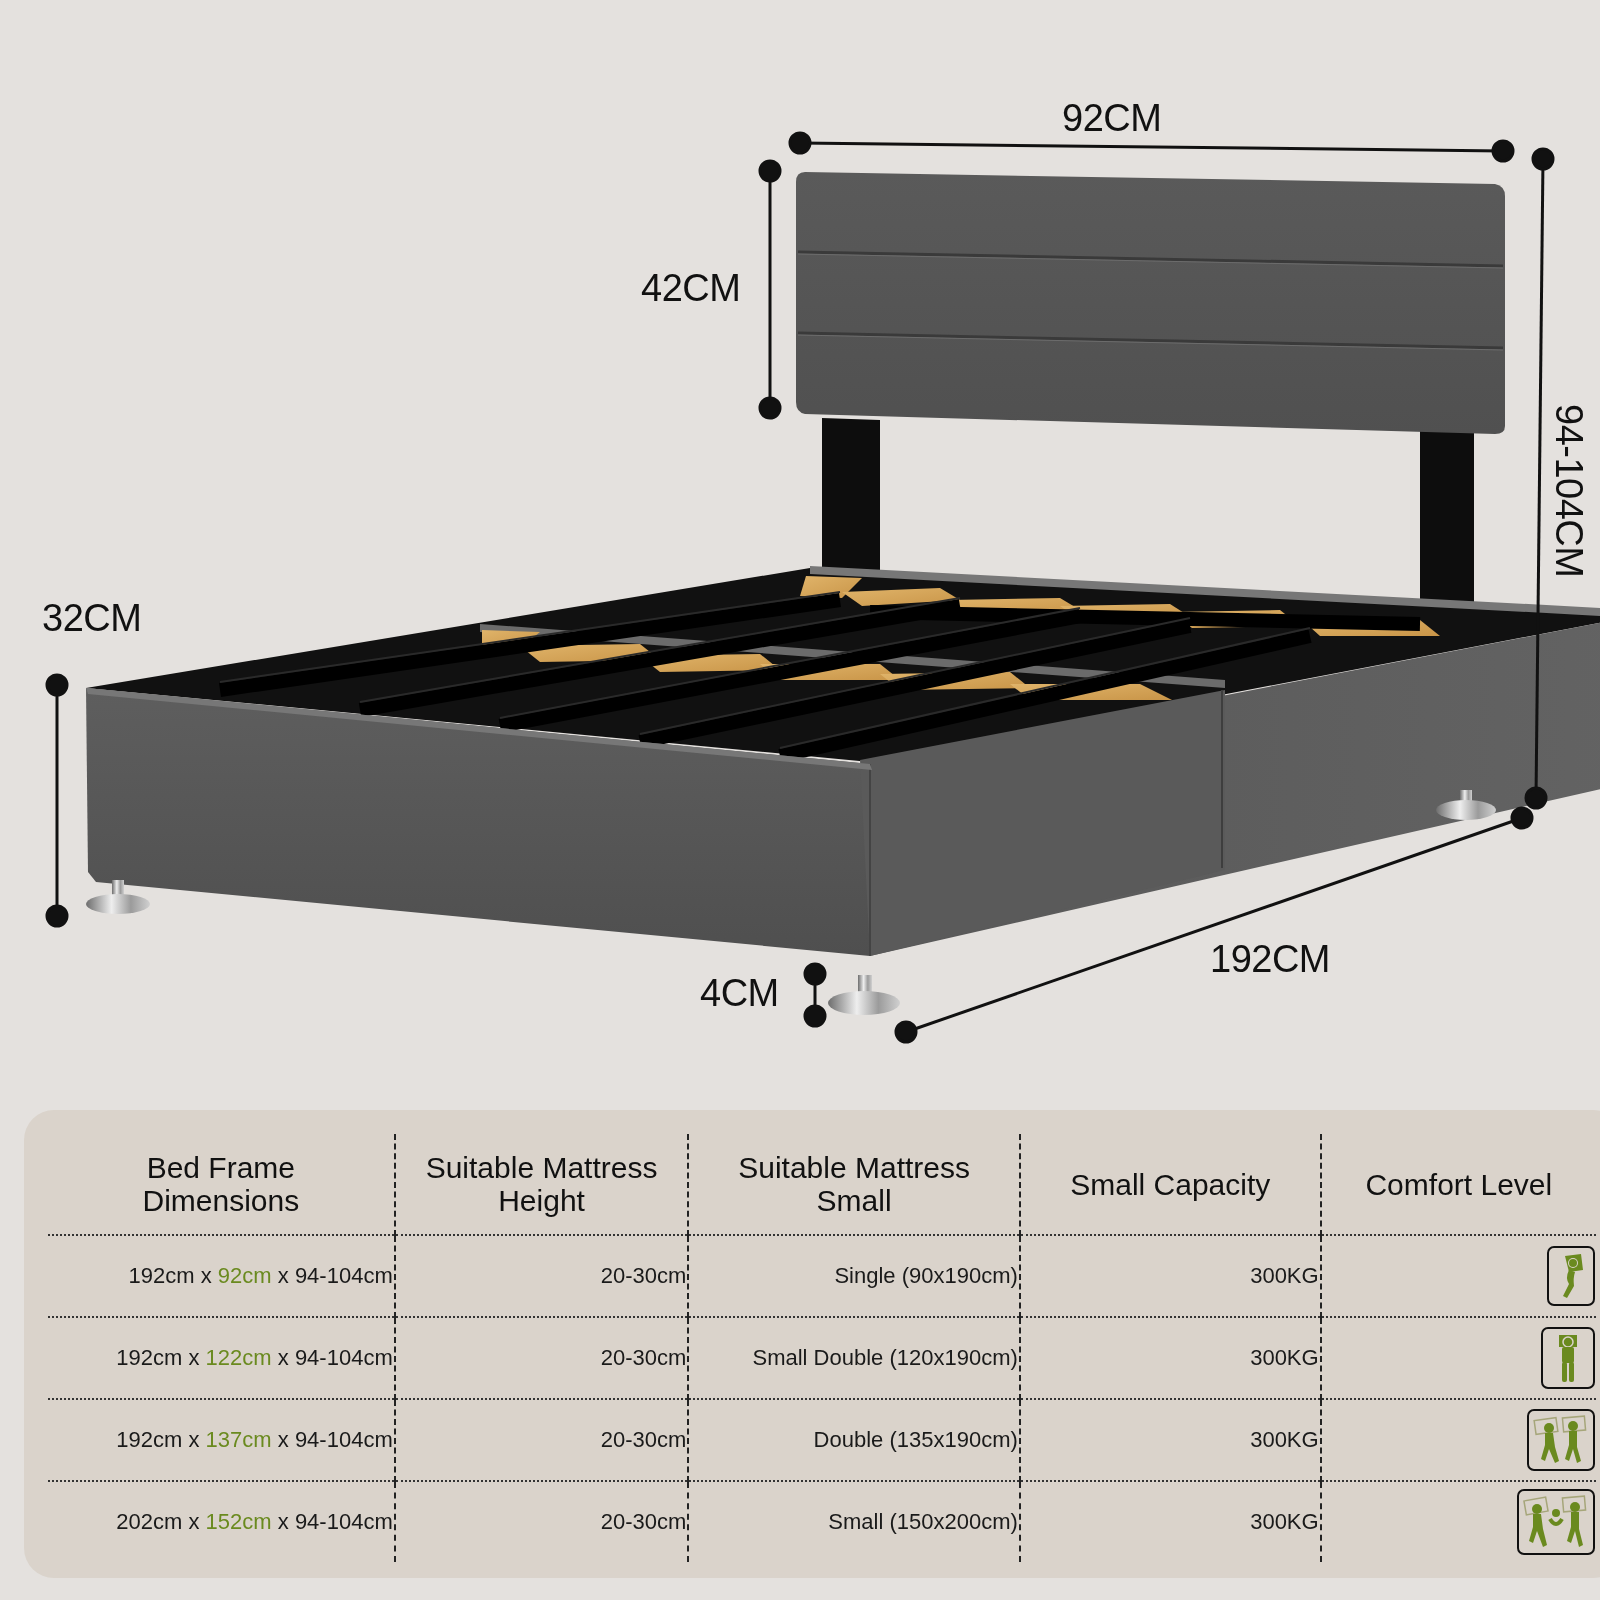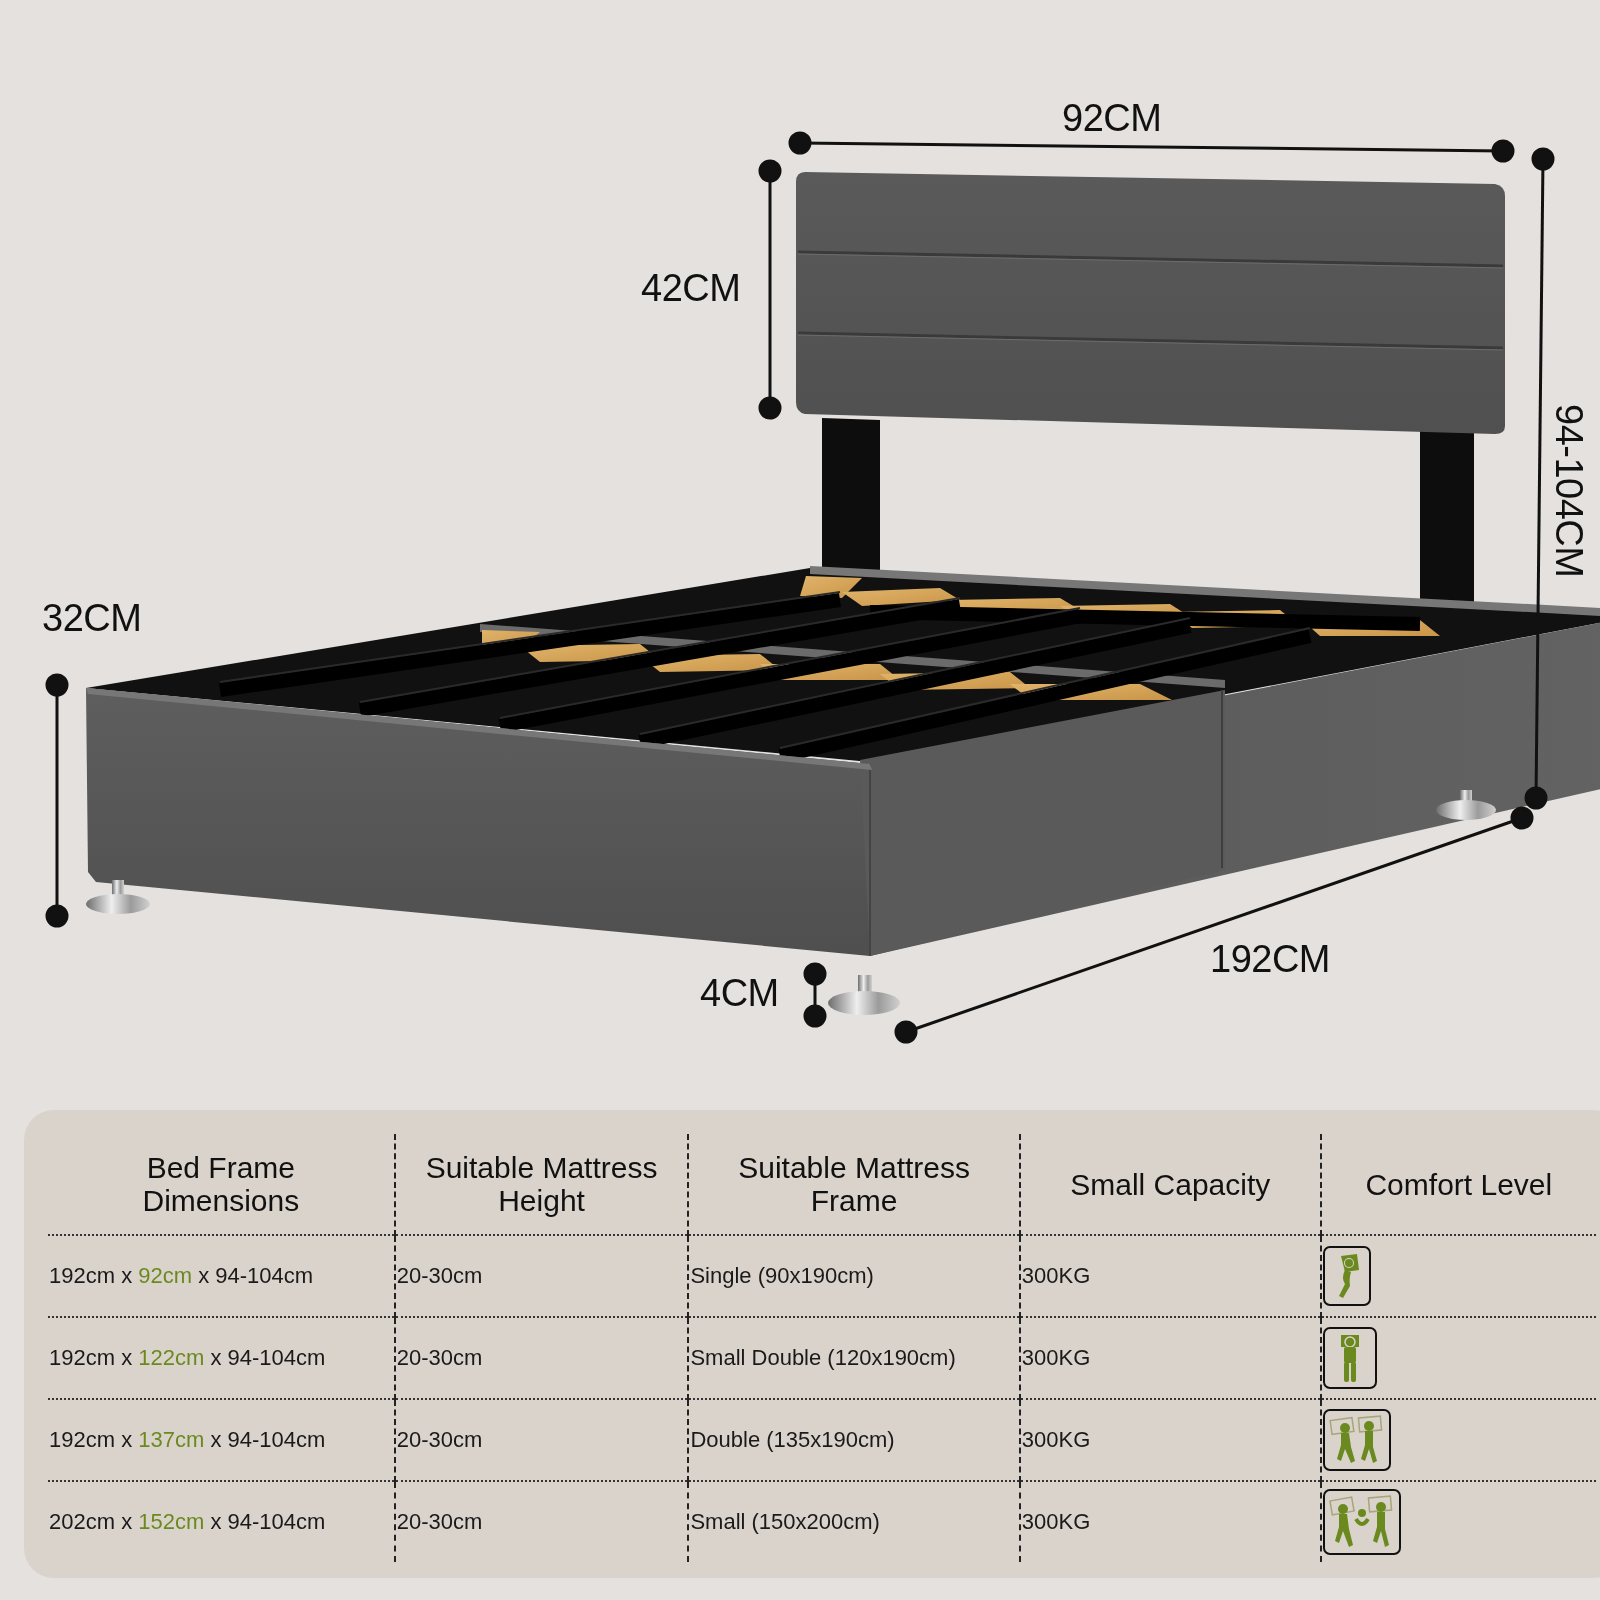--- a/index.html
+++ b/index.html
@@ -26,21 +26,21 @@
     font-family:"DejaVu Sans", sans-serif;
   }
   table.spec th {
     font-weight:normal; font-size:30px; line-height:33px; color:#111;
     height:100px; vertical-align:middle; text-align:center; padding:0 4px;
     font-family:"Liberation Sans", sans-serif;
     border-right:2px dashed #222;
     border-bottom:2px dotted #333;
   }
   table.spec td {
-    font-size:22px; color:#1a1a1a; height:78px; text-align:left; vertical-align:middle;
+    font-size:22px; color:#1a1a1a; height:78px; text-align:right; vertical-align:middle;
     border-right:2px dashed #222;
     border-bottom:2px dotted #333;
     font-family:"Liberation Sans", sans-serif;
     white-space:nowrap;
   }
   table.spec th:last-child, table.spec td:last-child { border-right:none; }
   table.spec tr:last-child td { border-bottom:none; }
   .green { color:#6a8a1f; }
   .size-cell { color:#6a8a1f; font-weight:normal; font-size:23px; }
   .comfort-icon {
@@ -203,21 +203,21 @@
         <th>
           <div>Bed Frame</div>
           <div>Dimensions</div>
         </th>
         <th>
           <div>Suitable Mattress</div>
           <div>Height</div>
         </th>
         <th>
           <div>Suitable Mattress</div>
-          <div>Frame</div>
+          <div>Small</div>
         </th>
         <th>
           <div>Small Capacity</div>
         </th>
         <th>
           <div>Comfort Level</div>
         </th>
       </tr>
     </thead>
     <tbody>

